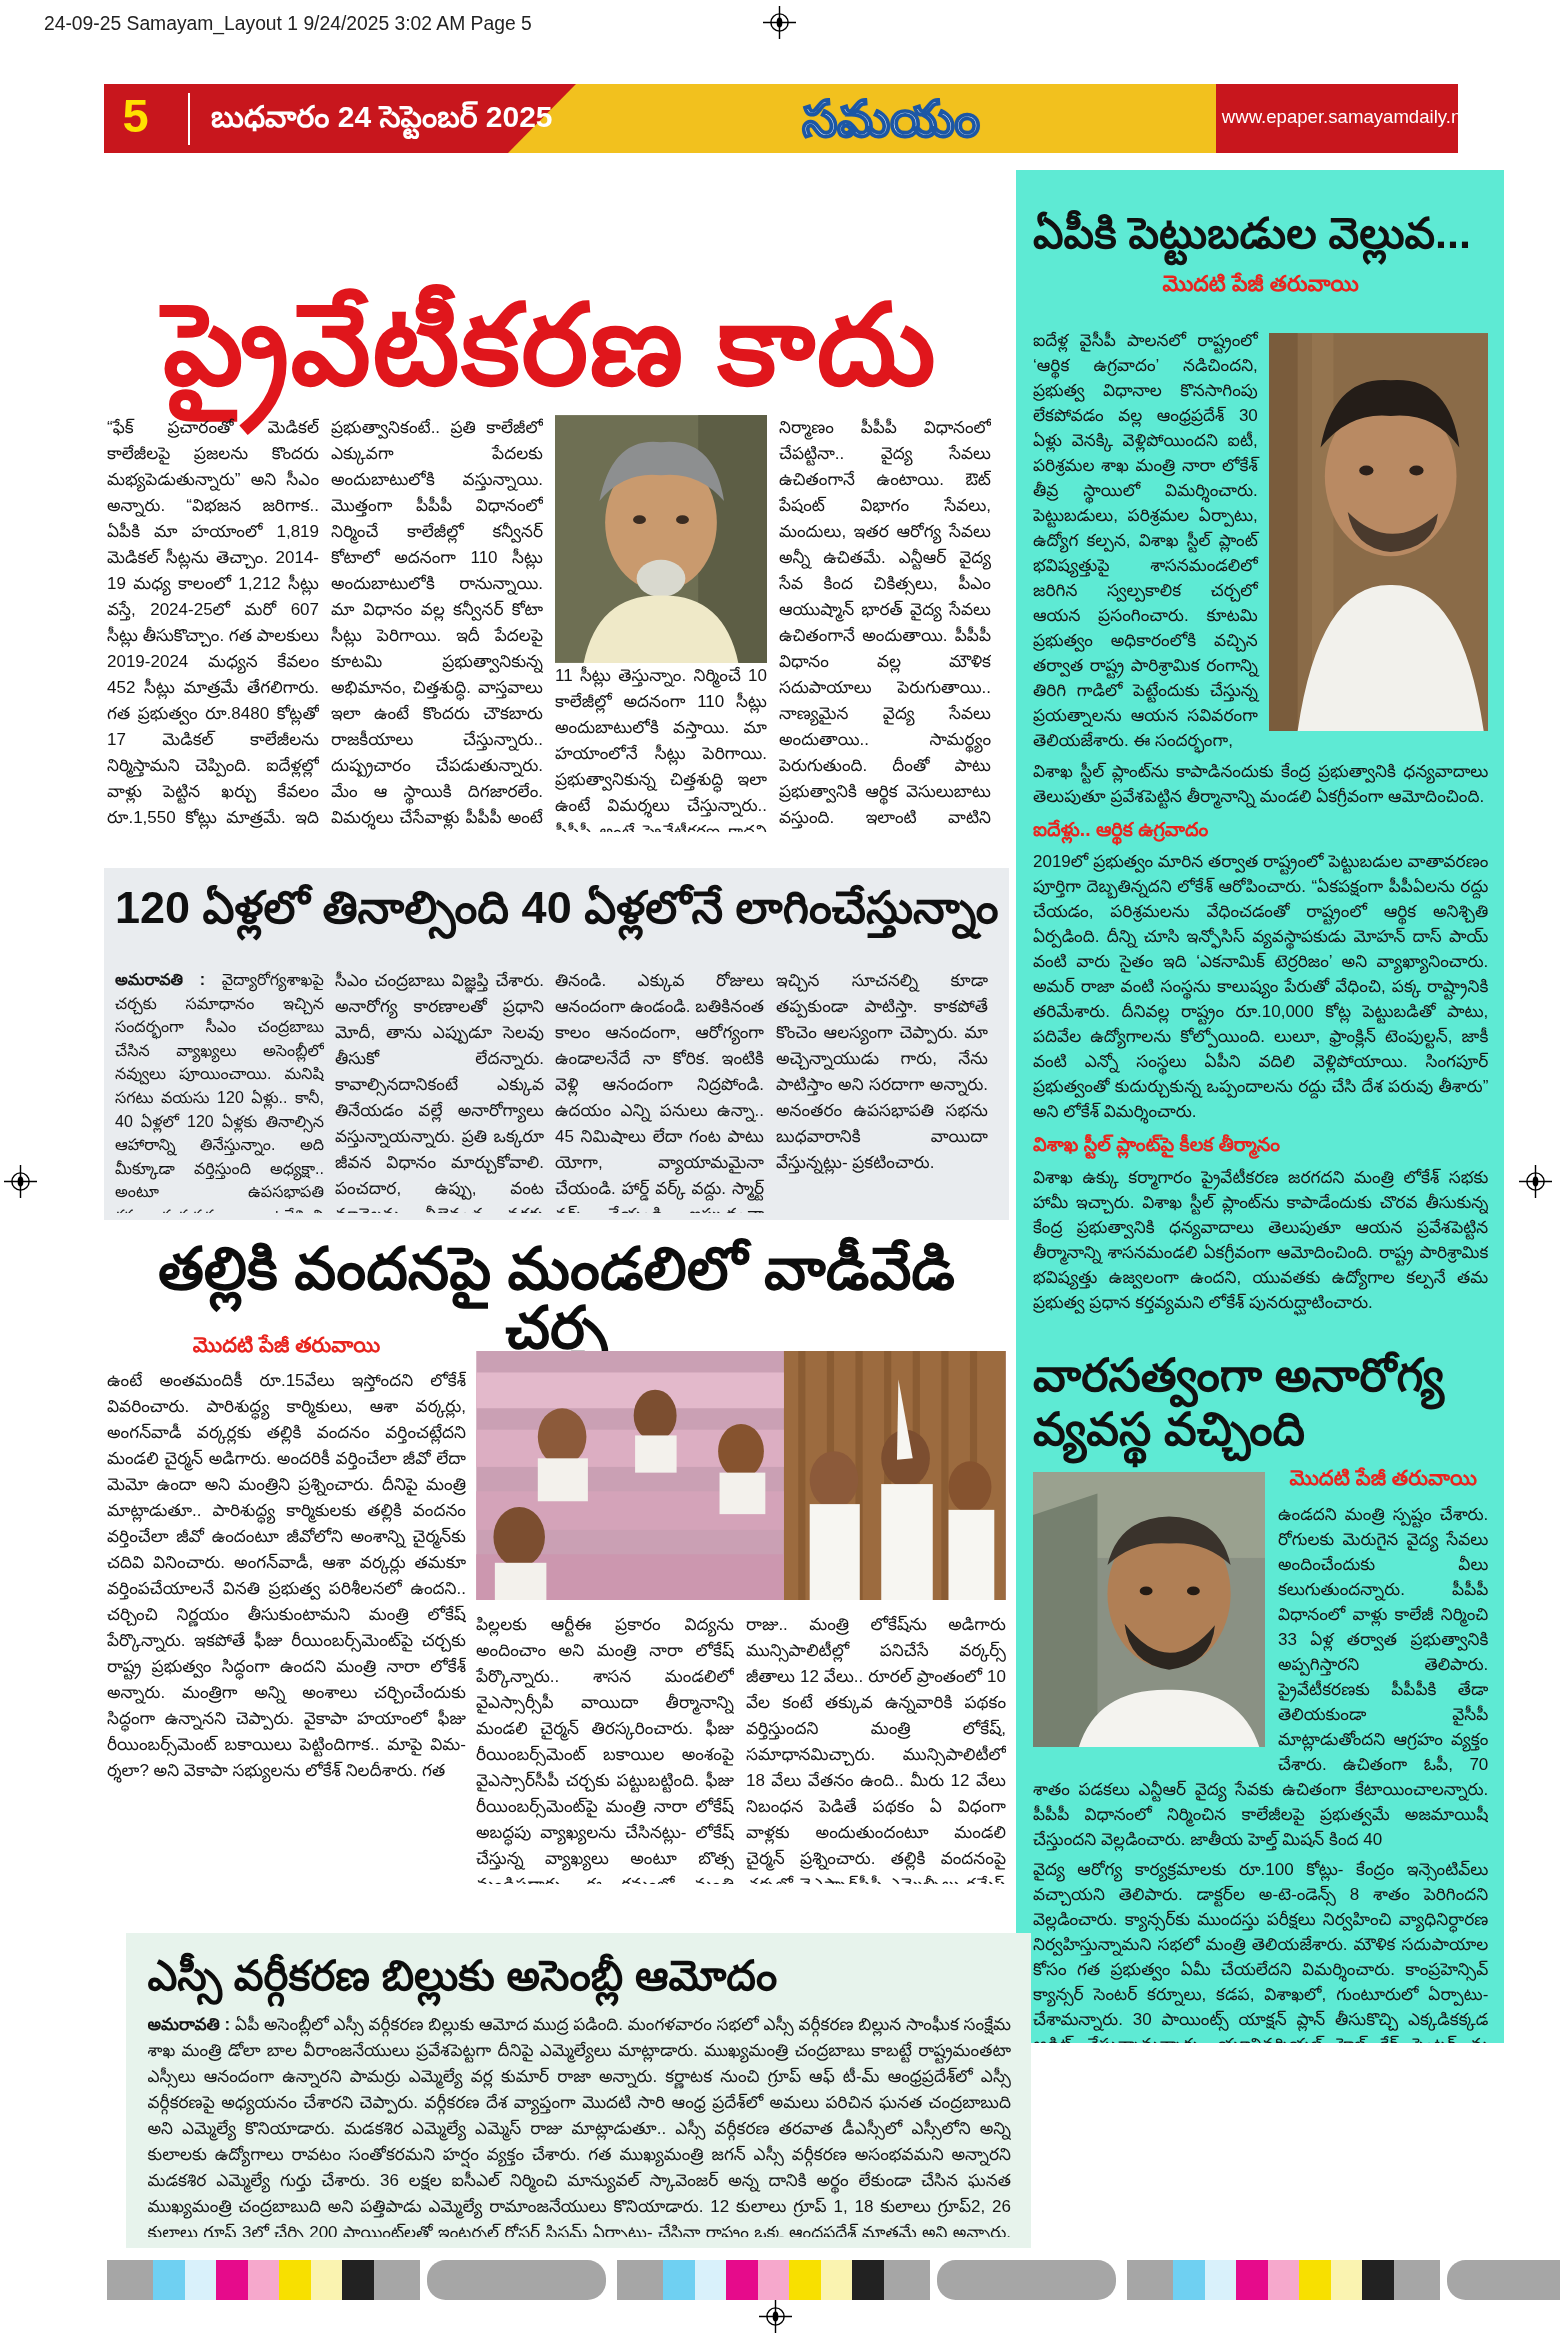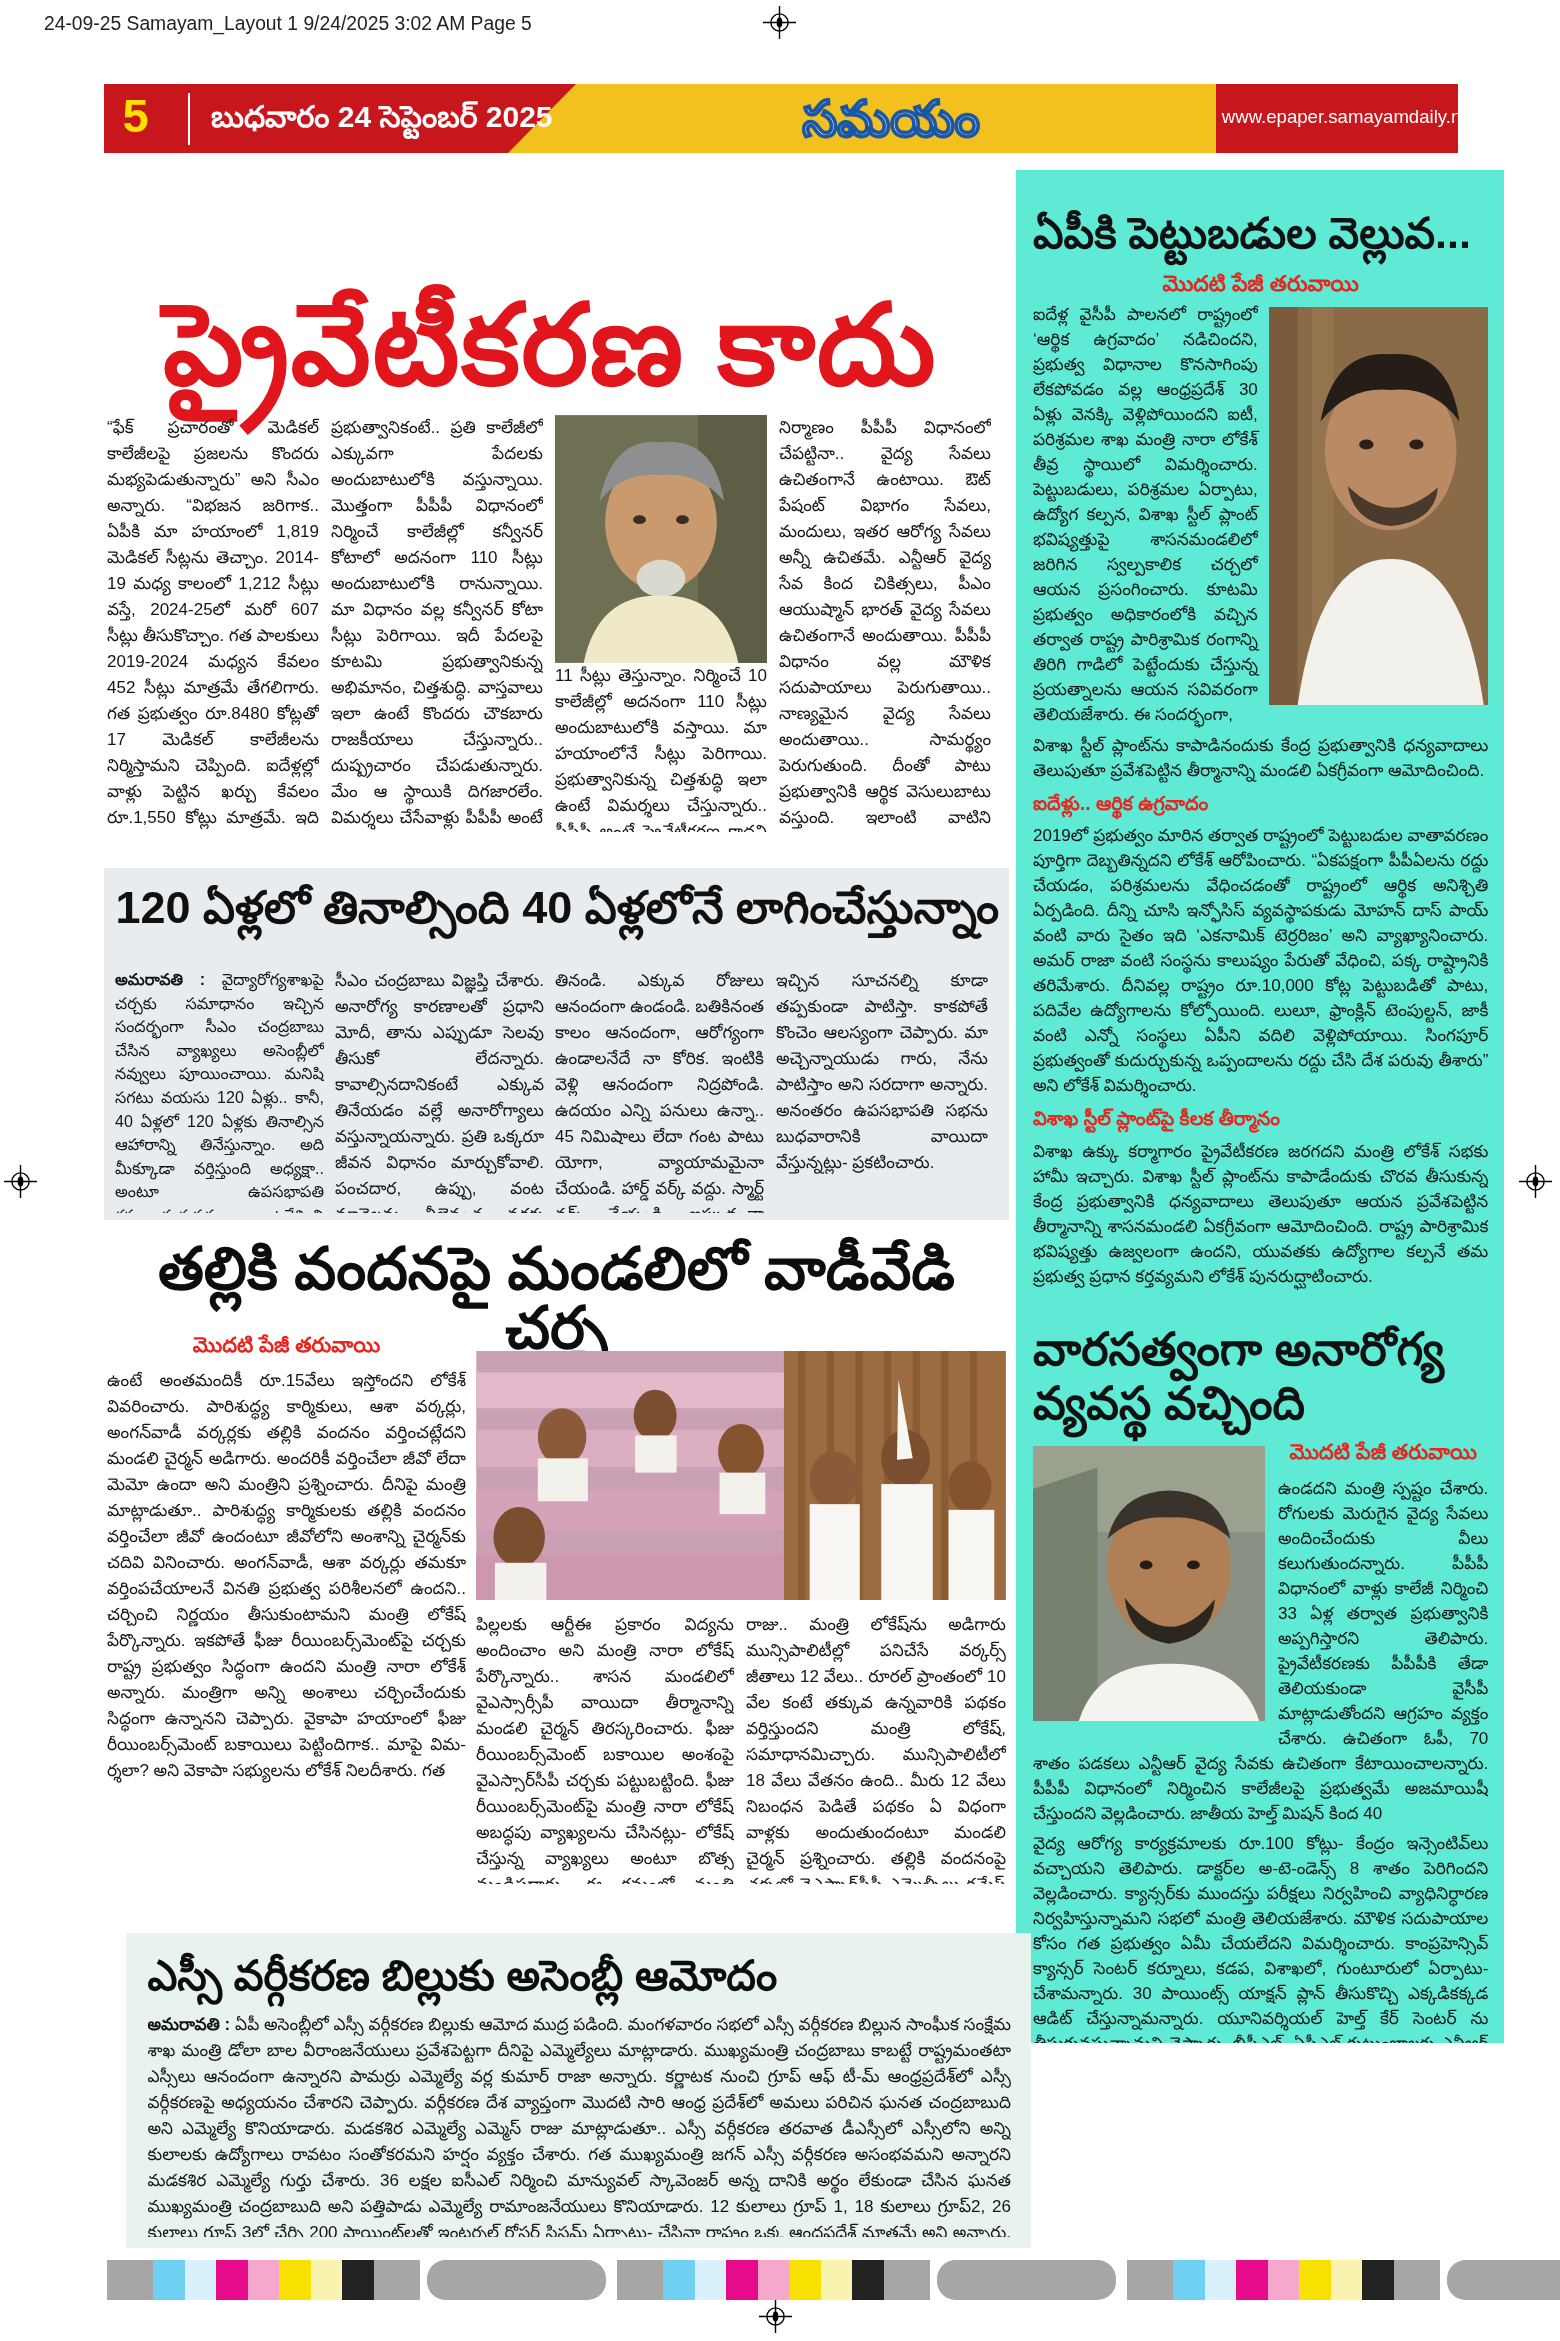--- a/index.html
+++ b/index.html
@@ -45,21 +45,21 @@
   .pinkpad{position:absolute;left:17px;right:15.7px;top:0;bottom:0;overflow:hidden;}
   .inv-h{font-size:43px;font-weight:700;color:#111;line-height:1.12;margin-top:39px;}
   .legacy-h{font-size:46px;font-weight:700;color:#111;line-height:1.18;margin-top:33px;}
   .pinkpanel .btxt{font-size:17px;line-height:25px;}
 
   .photo{display:block;}
   .photo svg{display:block;width:100%;height:100%;}
 
   
   .grayblock{left:104px;top:868px;width:905px;height:352px;background:#e9ecef;}
-  .health-h{left:115px;top:882px;width:884px;font-size:45px;font-weight:700;text-align:right;color:#101010;}
+  .health-h{left:115px;top:882px;width:884px;font-size:45px;font-weight:700;text-align:left;color:#101010;}
   .health-col{top:968px;height:245px;}
   .health-col .btxt{font-size:16px;line-height:23.6px;}
 
   
   .thal-h{left:104px;top:1240px;width:905px;font-size:59px;font-weight:700;text-align:center;color:#0d0d0d;line-height:1.0;}
 
   
   .greenbox{left:104px;top:1933px;width:905px;height:315px;background:#e7f3ec;margin-left:22px;}
   .sc-h{position:absolute;left:21.5px;top:18.6px;font-size:42px;font-weight:700;color:#0d0d0d;}
   .sc-body{position:absolute;left:21.5px;right:20px;top:79px;bottom:11.5px;overflow:hidden;}
@@ -140,21 +140,21 @@
       </svg>
     </div>
     <div class="btxt col" style="height:169px;">11 సీట్లు తెస్తున్నాం. నిర్మించే 10 కాలేజీల్లో అదనంగా 110 సీట్లు అందుబాటులోకి వస్తాయి. మా హయాంలోనే సీట్లు పెరిగాయి. ప్రభుత్వానికున్న చిత్తశుద్ధి ఇలా ఉంటే విమర్శలు చేస్తున్నారు.. పీపీపీ అంటే ప్రైవేటీకరణ కాదని స్పష్టం చేస్తున్నాం. యూఎస్, ఒకప్పటి రూరల్ ప్రాంతాల్లో వైద్యసేవలందక ఇబ్బంది పడిన పరిస్థితి నేడు లేదు. ప్రభుత్వ, ప్రైవేటు భాగస్వామ్యంతో సంస్థలు పీపీపీలో కొన్ని ప్రాజెక్టులను చేపట్టాయి. అభివృద్ధి సంస్థల్లో భాగంగానే పీపీపీ విధాన ప్రాధాన్యతలో వద్దని ఈ ముఖ్యమంత్రి చెప్పారు. ‘మెడికల్ కాలేజీలు పూర్తి చేస్తాం’ అని ముఖ్యమంత్రి వివరించారు.</div>
   </div>
   <div class="abs col btxt" style="left:779px;top:415px;width:212px;height:417px;">నిర్మాణం పీపీపీ విధానంలో చేపట్టినా.. వైద్య సేవలు ఉచితంగానే ఉంటాయి. ఔట్ పేషంట్ విభాగం సేవలు, మందులు, ఇతర ఆరోగ్య సేవలు అన్నీ ఉచితమే. ఎన్టీఆర్ వైద్య సేవ కింద చికిత్సలు, పీఎం ఆయుష్మాన్ భారత్ వైద్య సేవలు ఉచితంగానే అందుతాయి. పీపీపీ విధానం వల్ల మౌళిక సదుపాయాలు పెరుగుతాయి.. నాణ్యమైన వైద్య సేవలు అందుతాయి.. సామర్థ్యం పెరుగుతుంది. దీంతో పాటు ప్రభుత్వానికి ఆర్థిక వెసులుబాటు వస్తుంది. ఇలాంటి వాటిని దాచిపెట్టి ఫేక్ ప్రచారాలు చేస్తున్నారు. ఈ విషయంలో.. వైద్యపరమైన మౌళిక సదుపాయాల వృద్ధిలో ఓ ప్రణాళిక ప్రకారం కూటమి ముందుకెళ్తోంది. మెడికల్ కాలేజీల విషయంలో దుష్ప్రచారం చేస్తూ రచ్చ చేస్తున్నారు. ట్రైబల్ వర్సిటీని సాలూరుకు మార్చినప్పుడు మేమేమీ పట్టలేదు. అక్కడే ఆ యూనివర్శిటీ నిర్మాణం పూర్తవుతుందని ముఖ్యమంత్రి స్పష్టం చేశారు.</div>
 
   <div class="abs pinkpanel">
     <div class="pinkpad">
       <div class="inv-h">ఏపీకి పెట్టుబడుల వెల్లువ...</div>
       <div class="kicker" style="margin-top:14.3px;">మొదటి పేజీ తరువాయి</div>
-      <div style="margin-top:0;">
+      <div style="margin-top:26px;">
         <div class="photo" style="float:right;width:219px;height:398px;margin:4.3px 0 7.2px 11.5px;">
           <svg viewBox="0 0 306 556">
             <rect width="306" height="556" fill="#8a6b48"></rect>
             <rect x="0" y="0" width="40" height="556" fill="#7a5c3c"></rect>
             <rect x="60" y="0" width="30" height="556" fill="#94744f"></rect>
             <ellipse cx="170" cy="200" rx="92" ry="112" fill="#b98a63"></ellipse>
             <path d="M72 160 Q90 60 170 66 Q252 60 266 160 Q230 110 170 116 Q112 110 72 160 Z" fill="#241d18"></path>
             <path d="M110 250 Q170 310 236 252 Q232 300 170 306 Q118 300 110 250 Z" fill="#4a3a2d"></path>
             <path d="M40 556 Q70 350 170 352 Q270 350 300 556 Z" fill="#f2f1ec"></path>
             <ellipse cx="136" cy="192" rx="10" ry="7" fill="#2b201a"></ellipse>

